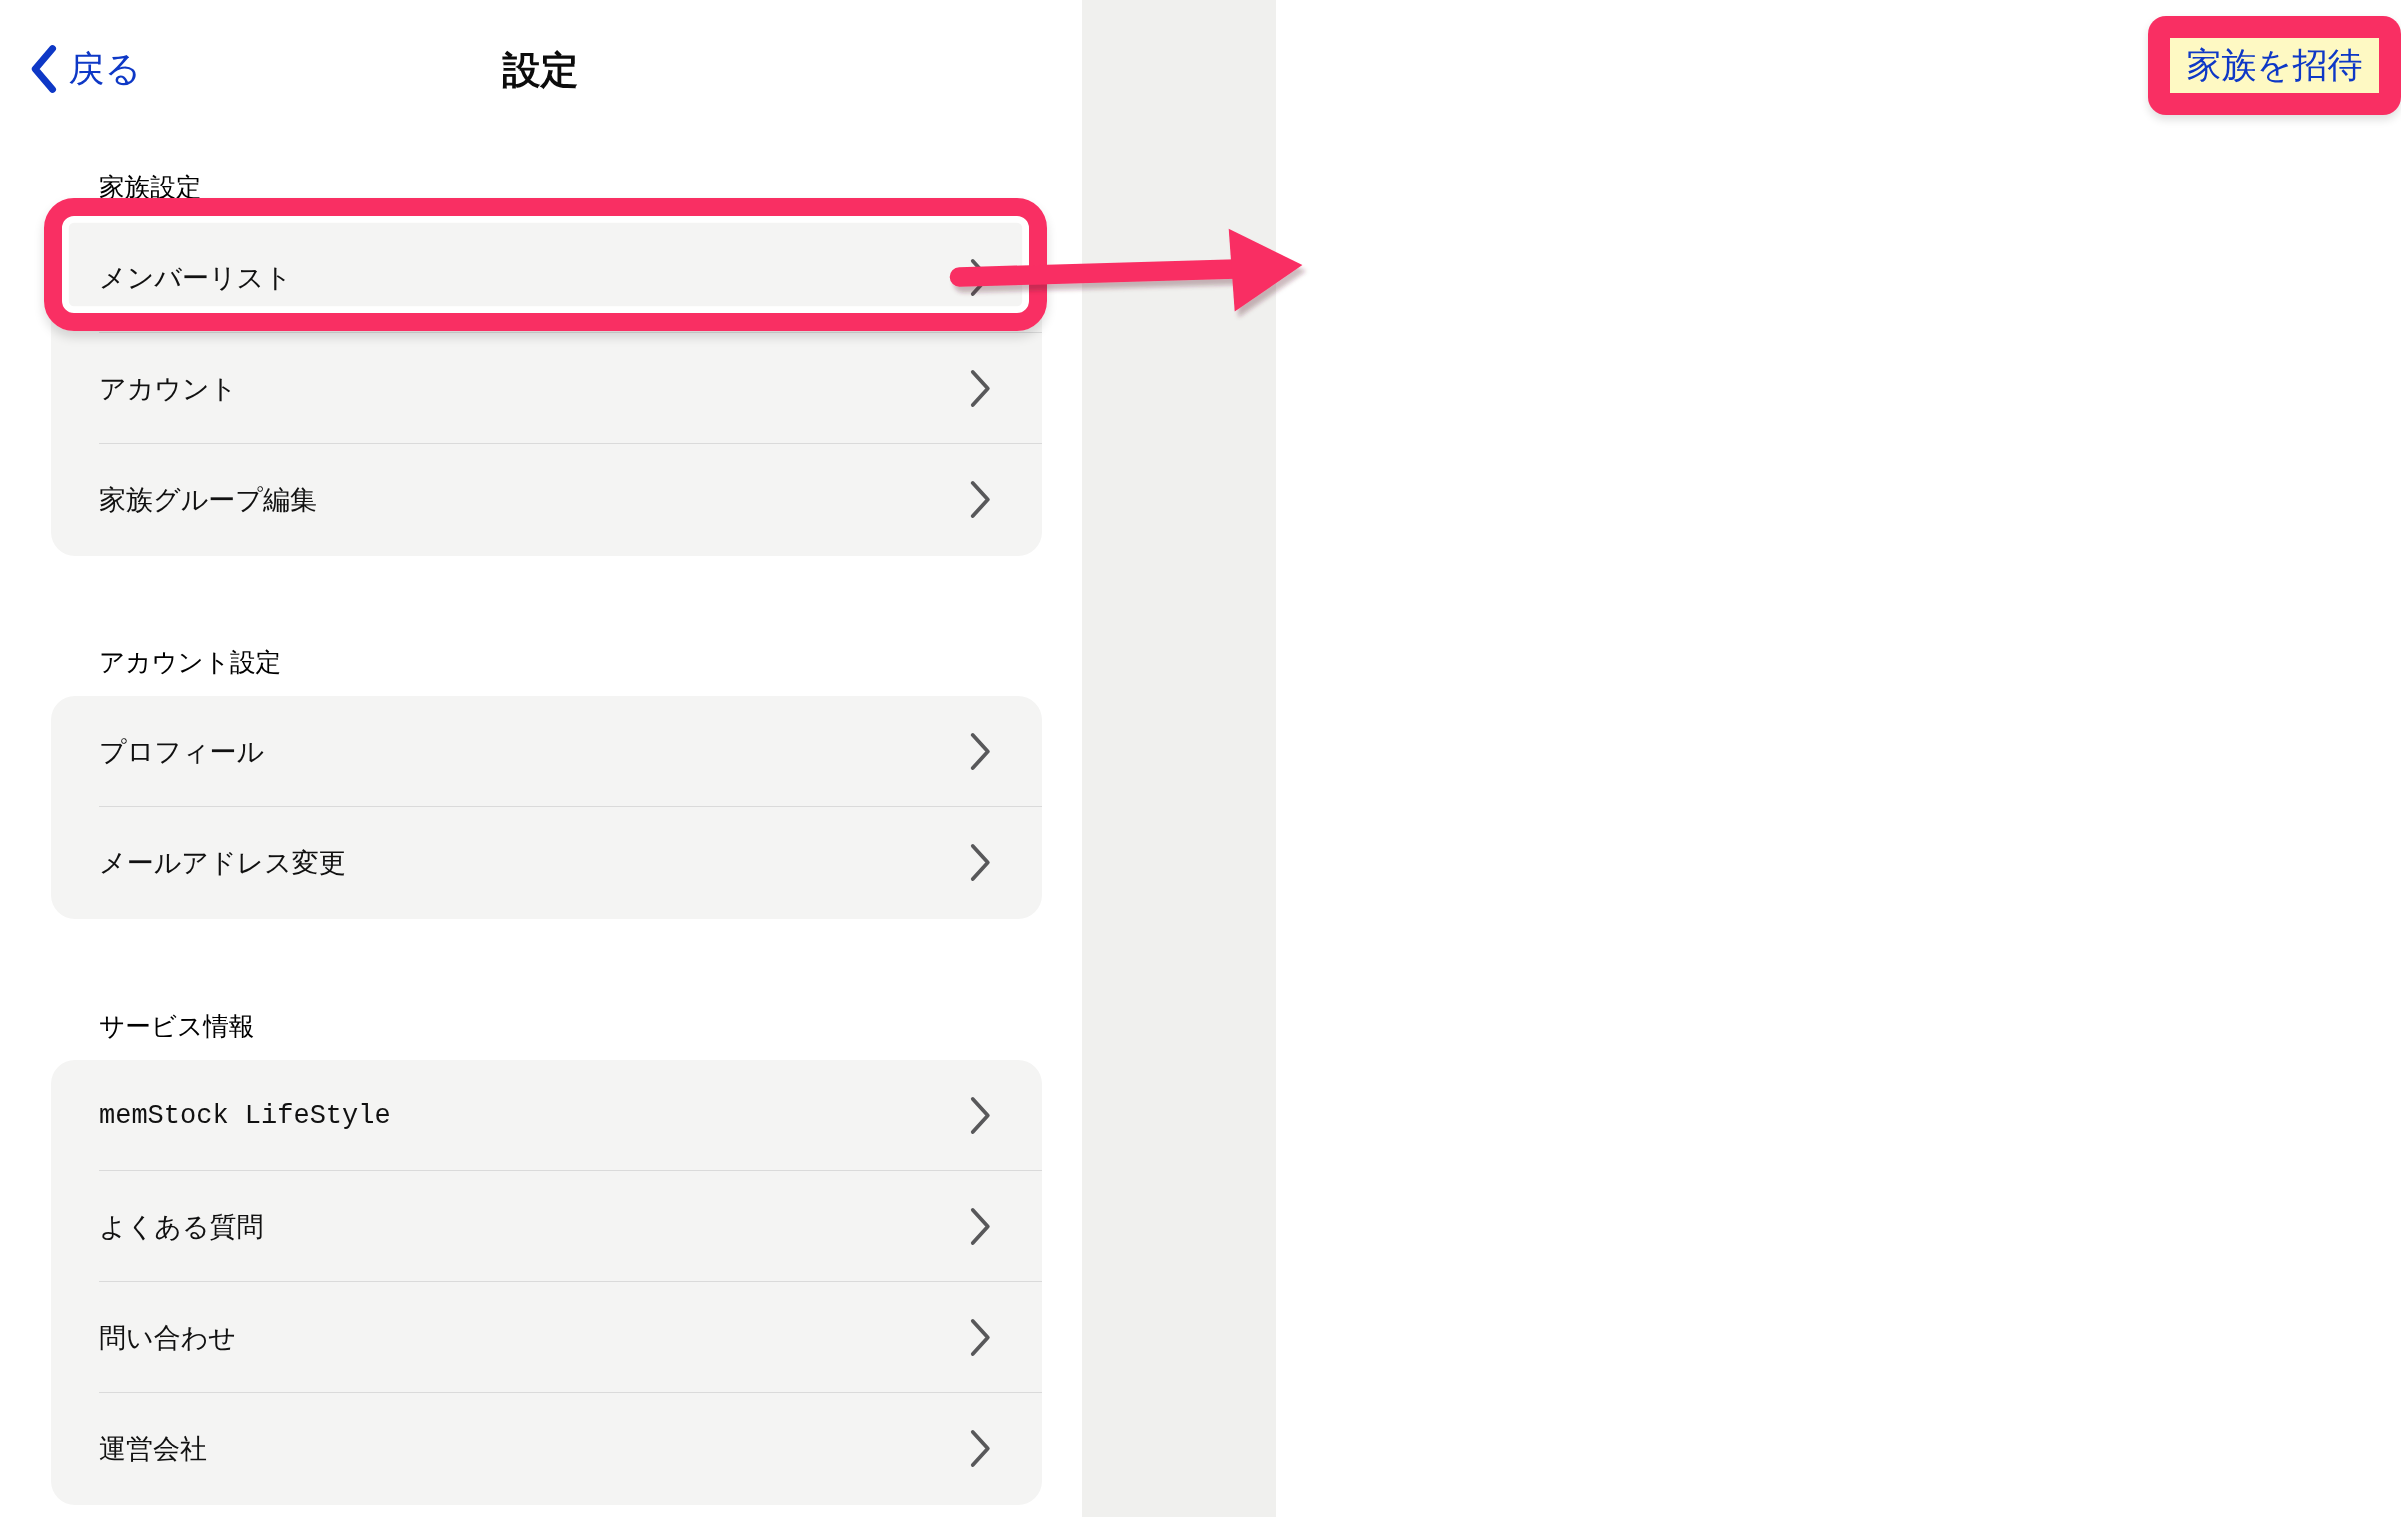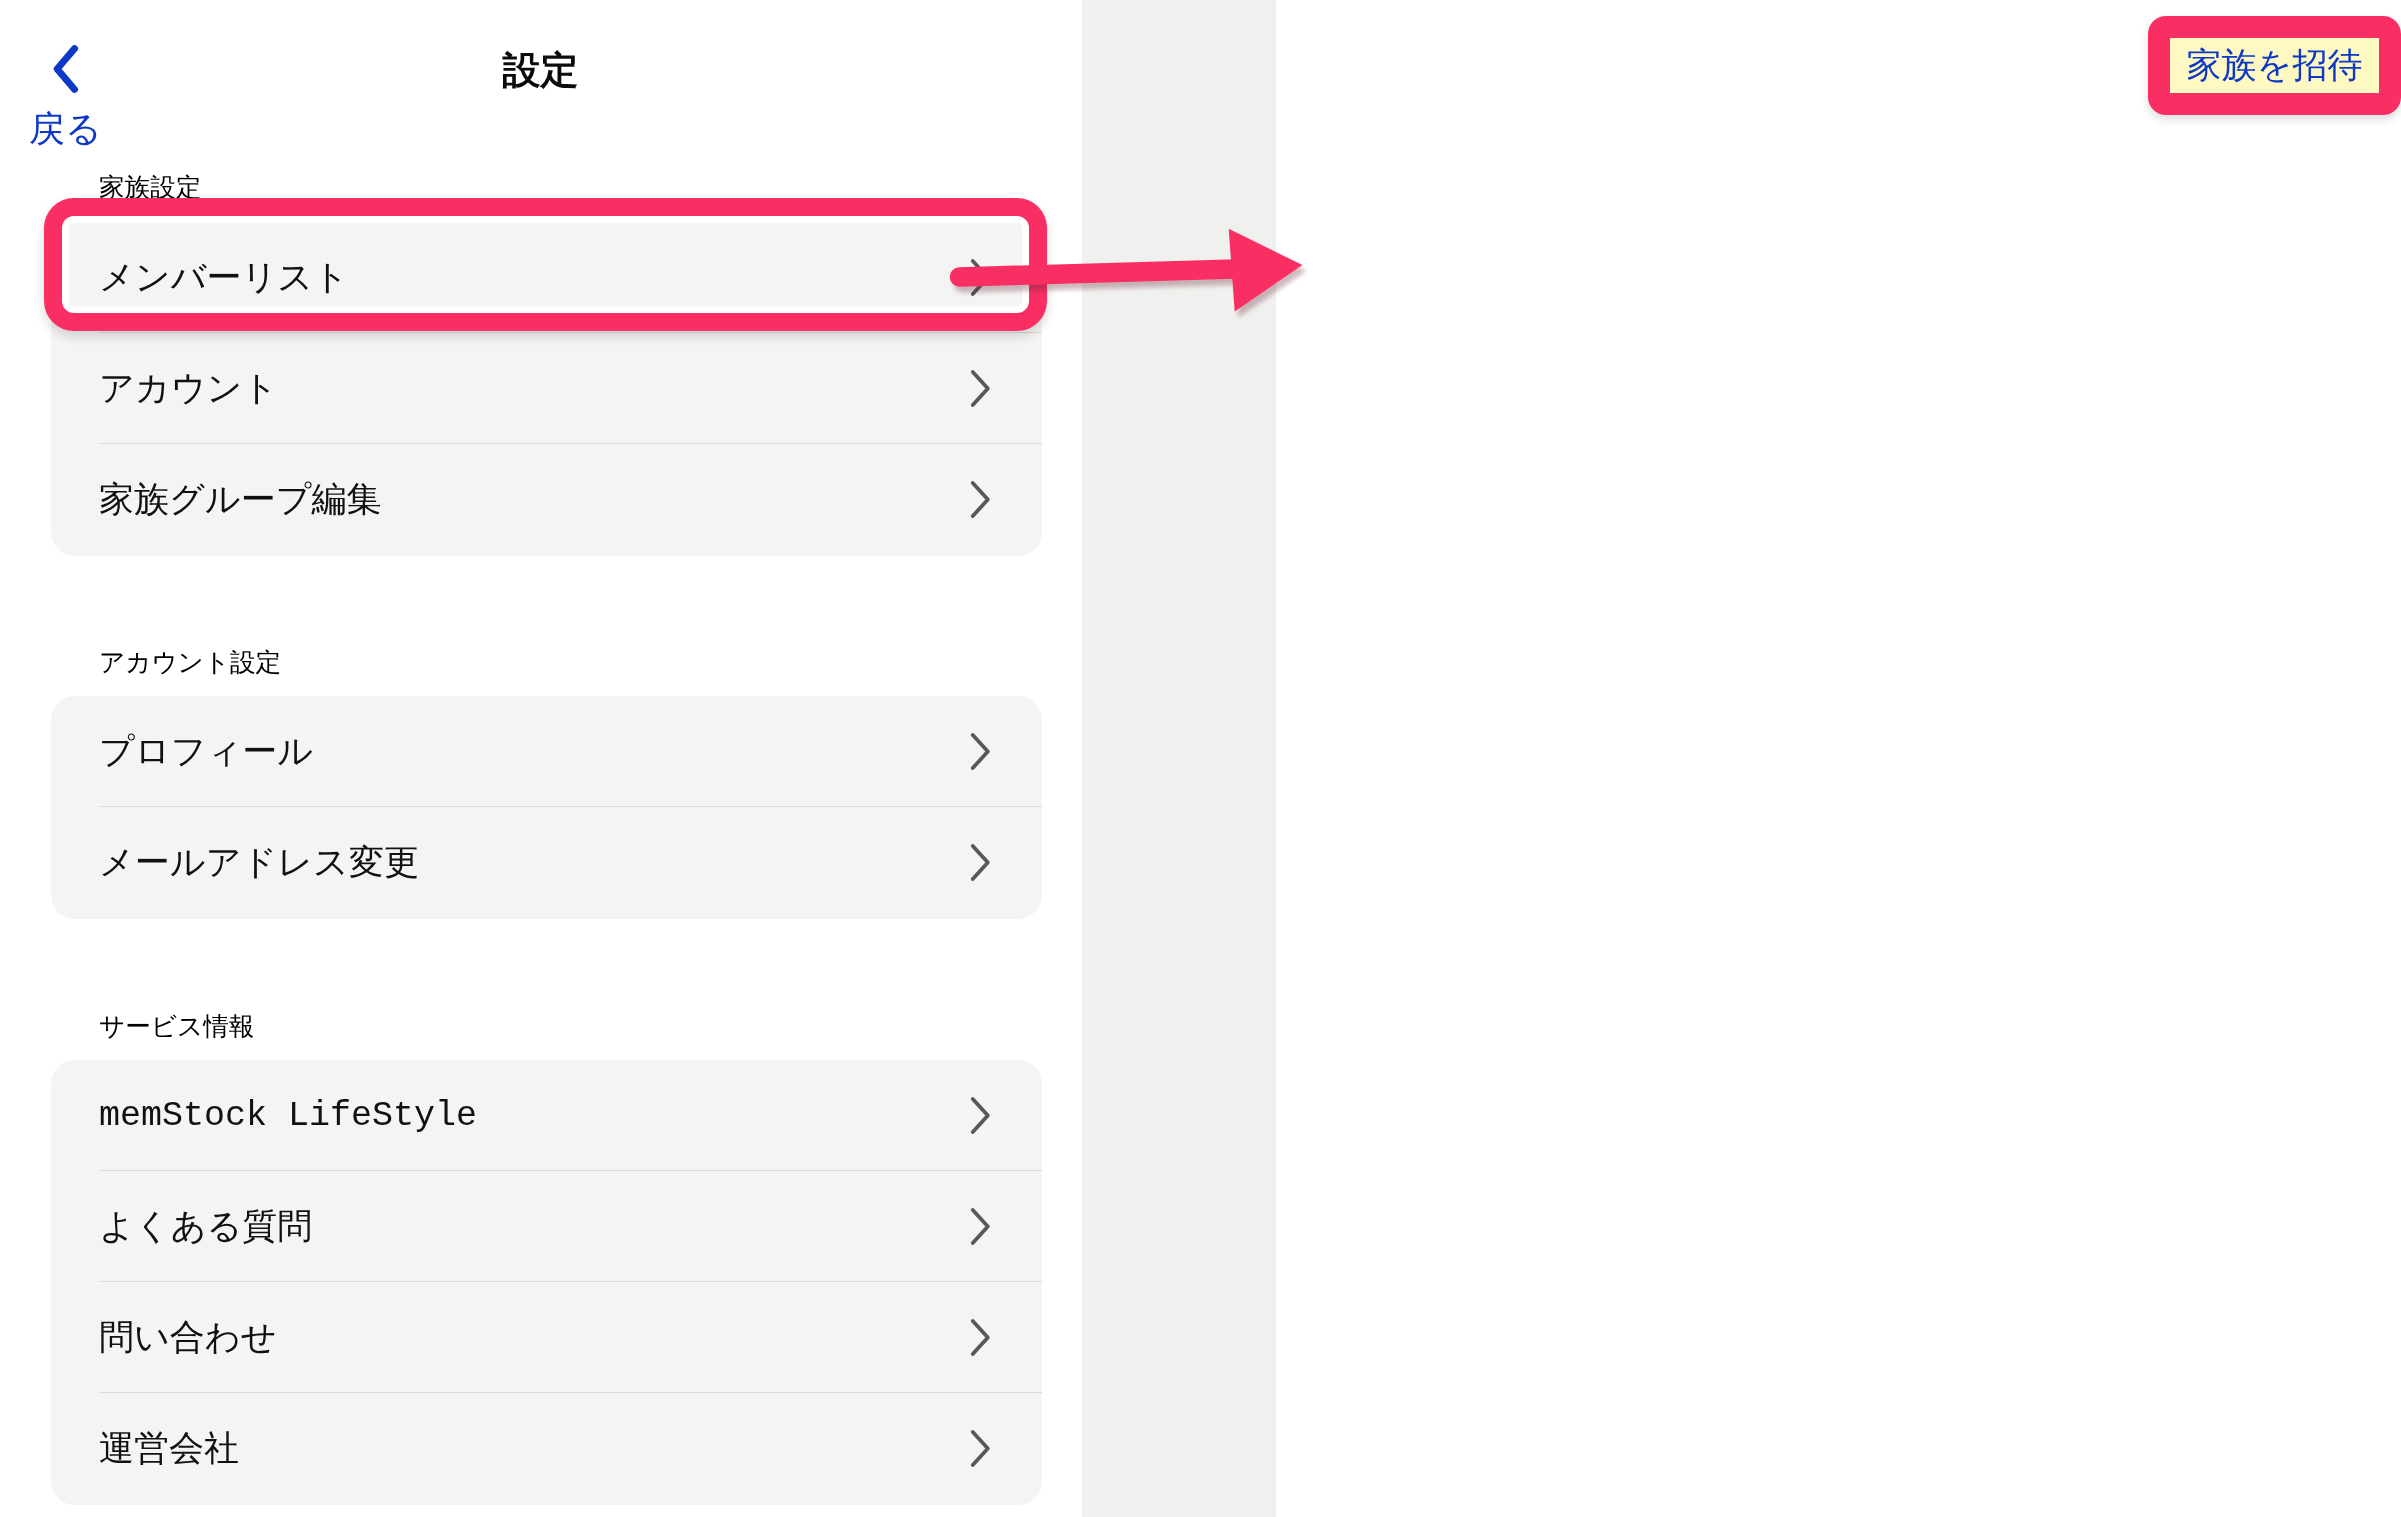--- a/index.html
+++ b/index.html
@@ -27,39 +27,39 @@
   .nav-back{display:flex;align-items:center;gap:10.5px;cursor:pointer;}
   .nav-back .back-label{font-size:36px;color:var(--blue);}
   .nav-title{font-size:38px;font-weight:700;color:#0c0c0c;text-align:center;}
 
   
   .section-label{font-size:25.6px;color:#000000;}
 
   
   .card{background:var(--card);border-radius:24px;overflow:hidden;}
   .row{height:111px;display:flex;align-items:center;padding:0 50px 0 48px;position:relative;}
-  .row .row-label{font-size:35px;color:var(--text);flex:1;}
+  .row .row-label{font-size:27px;color:var(--text);flex:1;}
   .divider{position:absolute;left:48px;right:0;bottom:0;height:1.5px;background:var(--divider);}
 
   
   .hl-box{border:18px solid var(--pink);border-radius:30px;
     box-shadow:inset 0 0 0 6.8px #ffffff,0 6px 10.5px rgba(0,0,0,0.14);pointer-events:none;}
   .invite-ann{left:2148px;top:16px;width:253px;height:99px;background:var(--pink);
     border-radius:18px;padding:22px;box-shadow:0 4.5px 9px rgba(0,0,0,0.12);}
   .invite-inner{width:100%;height:100%;background:#fef9c3;display:flex;align-items:center;justify-content:center;}
   .invite-label{font-size:35px;color:var(--blue);cursor:pointer;white-space:nowrap;}
 
   #arrow-overlay{left:0;top:0;width:2401px;height:1518px;pointer-events:none;}
 </style>
 </head>
 <body>
 
 <div id="screen-left" class="abs">
 
-  <div class="abs nav-back" style="left:29px;top:44px;flex-direction:column;">
+  <div class="abs nav-back" style="left:29px;top:44px;">
     <svg width="29" height="50" viewBox="0 0 38 66">
       <polyline points="31,6 8,33 31,60" fill="none" stroke="#0E38C6" stroke-width="9" stroke-linecap="round" stroke-linejoin="round"></polyline>
     </svg>
     <span class="back-label">戻る</span>
   </div>
   <div class="abs nav-title" style="left:315px;top:45px;width:451px;font-family:Liberation Mono, monospace;">設定</div>
 
   <div class="abs section-label" style="left:99px;top:170px;">家族設定</div>
   <div class="abs card" style="left:51px;top:222px;width:991px;height:334px;">
     <div class="row">

